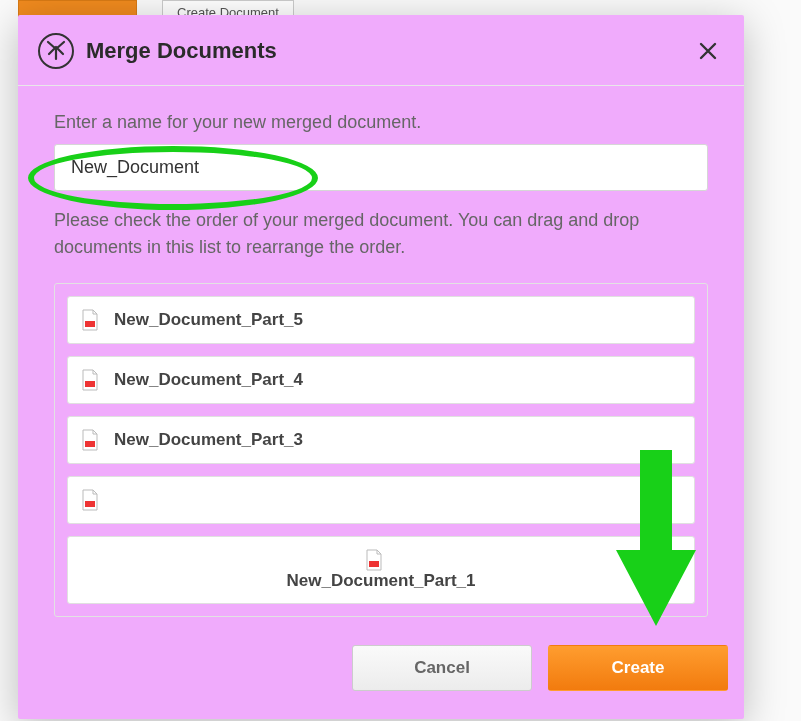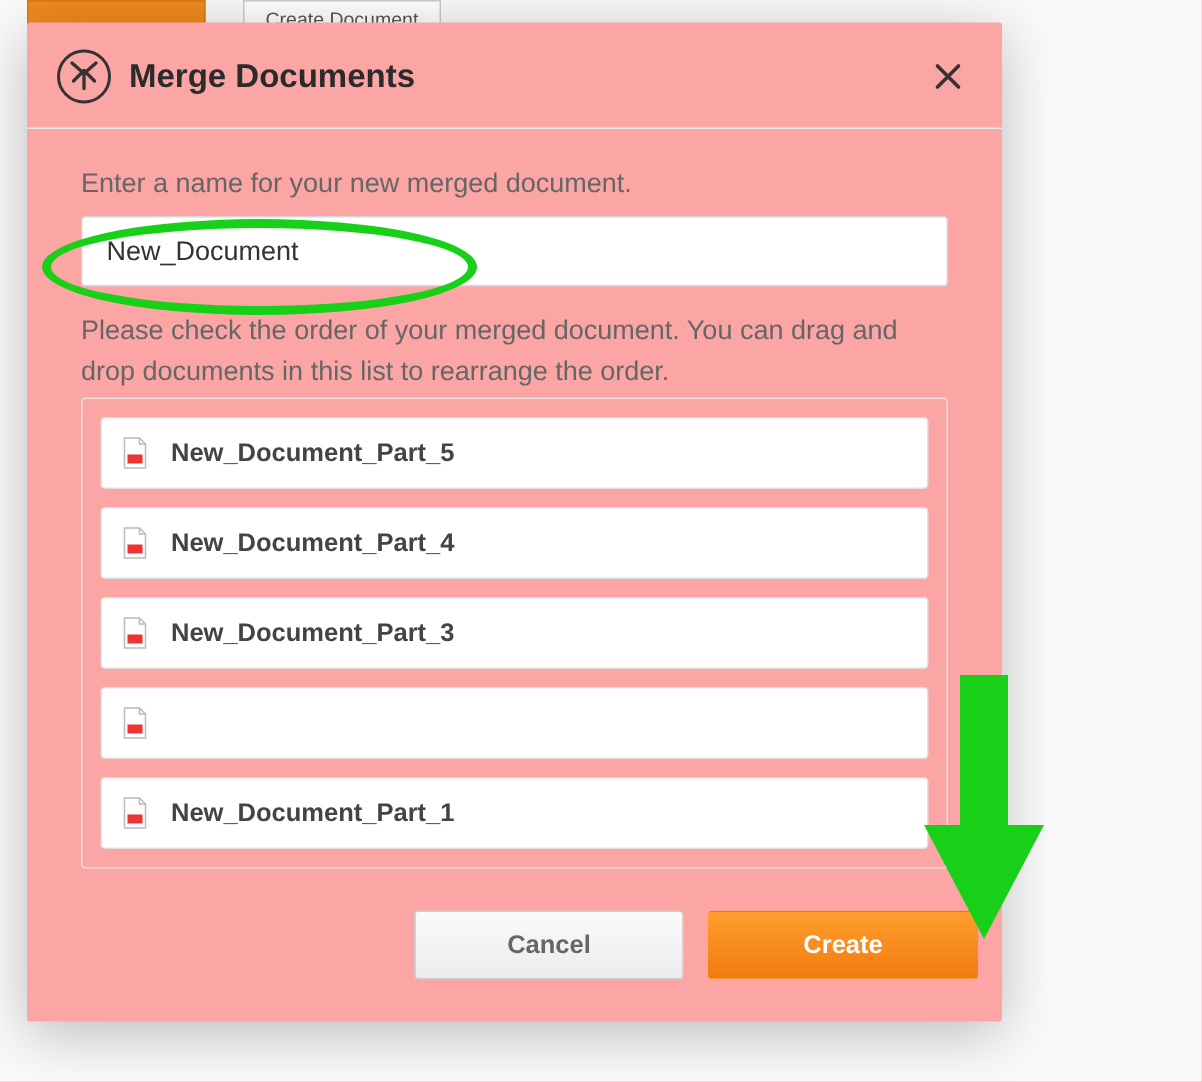--- a/index.html
+++ b/index.html
@@ -36,22 +36,22 @@
       background: #fff;
       color: #555;
       padding: 4px 14px;
       font-size: 13px;
       border: 1px solid #ccc;
     }
     .modal {
       position: absolute;
       top: 15px;
       left: 18px;
-      width: 650px;
-      background: #fca5a5;
+      width: 726px;
+      background: #f0abfc;
       box-shadow: 0 8px 40px rgba(0,0,0,0.25);
       border-radius: 2px;
     }
     .modal-header {
       display: flex;
       align-items: center;
       padding: 14px 20px 12px 16px;
       border-bottom: 1px solid #e8e8e8;
     }
     .modal-icon {
@@ -84,21 +84,21 @@
     }
     .instruction {
       color: #666;
       font-size: 18px;
       margin-bottom: 10px;
       line-height: 1.35;
     }
     .instruction2 {
       color: #666;
       font-size: 18px;
-      margin: 16px 0 4px 0;
+      margin: 16px 0 22px 0;
       line-height: 1.5;
     }
     .name-input {
       width: 100%;
       padding: 12px 16px;
       font-size: 18px;
       color: #333;
       border: 1px solid #d6d6d6;
       border-radius: 3px;
       background: #fff;
@@ -113,21 +113,21 @@
     .doc-item {
       display: flex;
       align-items: center;
       border: 1px solid #e0e0e0;
       border-radius: 3px;
       padding: 12px 12px;
       margin-bottom: 12px;
       background: #fff;
       cursor: grab;
     }
-    .doc-item:last-child { margin-bottom: 0; }
+    .doc-item:last-child { margin-bottom: 0; flex-direction: column; }
     .doc-icon {
       width: 20px;
       height: 22px;
       margin-right: 14px;
       flex-shrink: 0;
     }
     .doc-label {
       font-size: 17px;
       font-weight: bold;
       color: #444;

